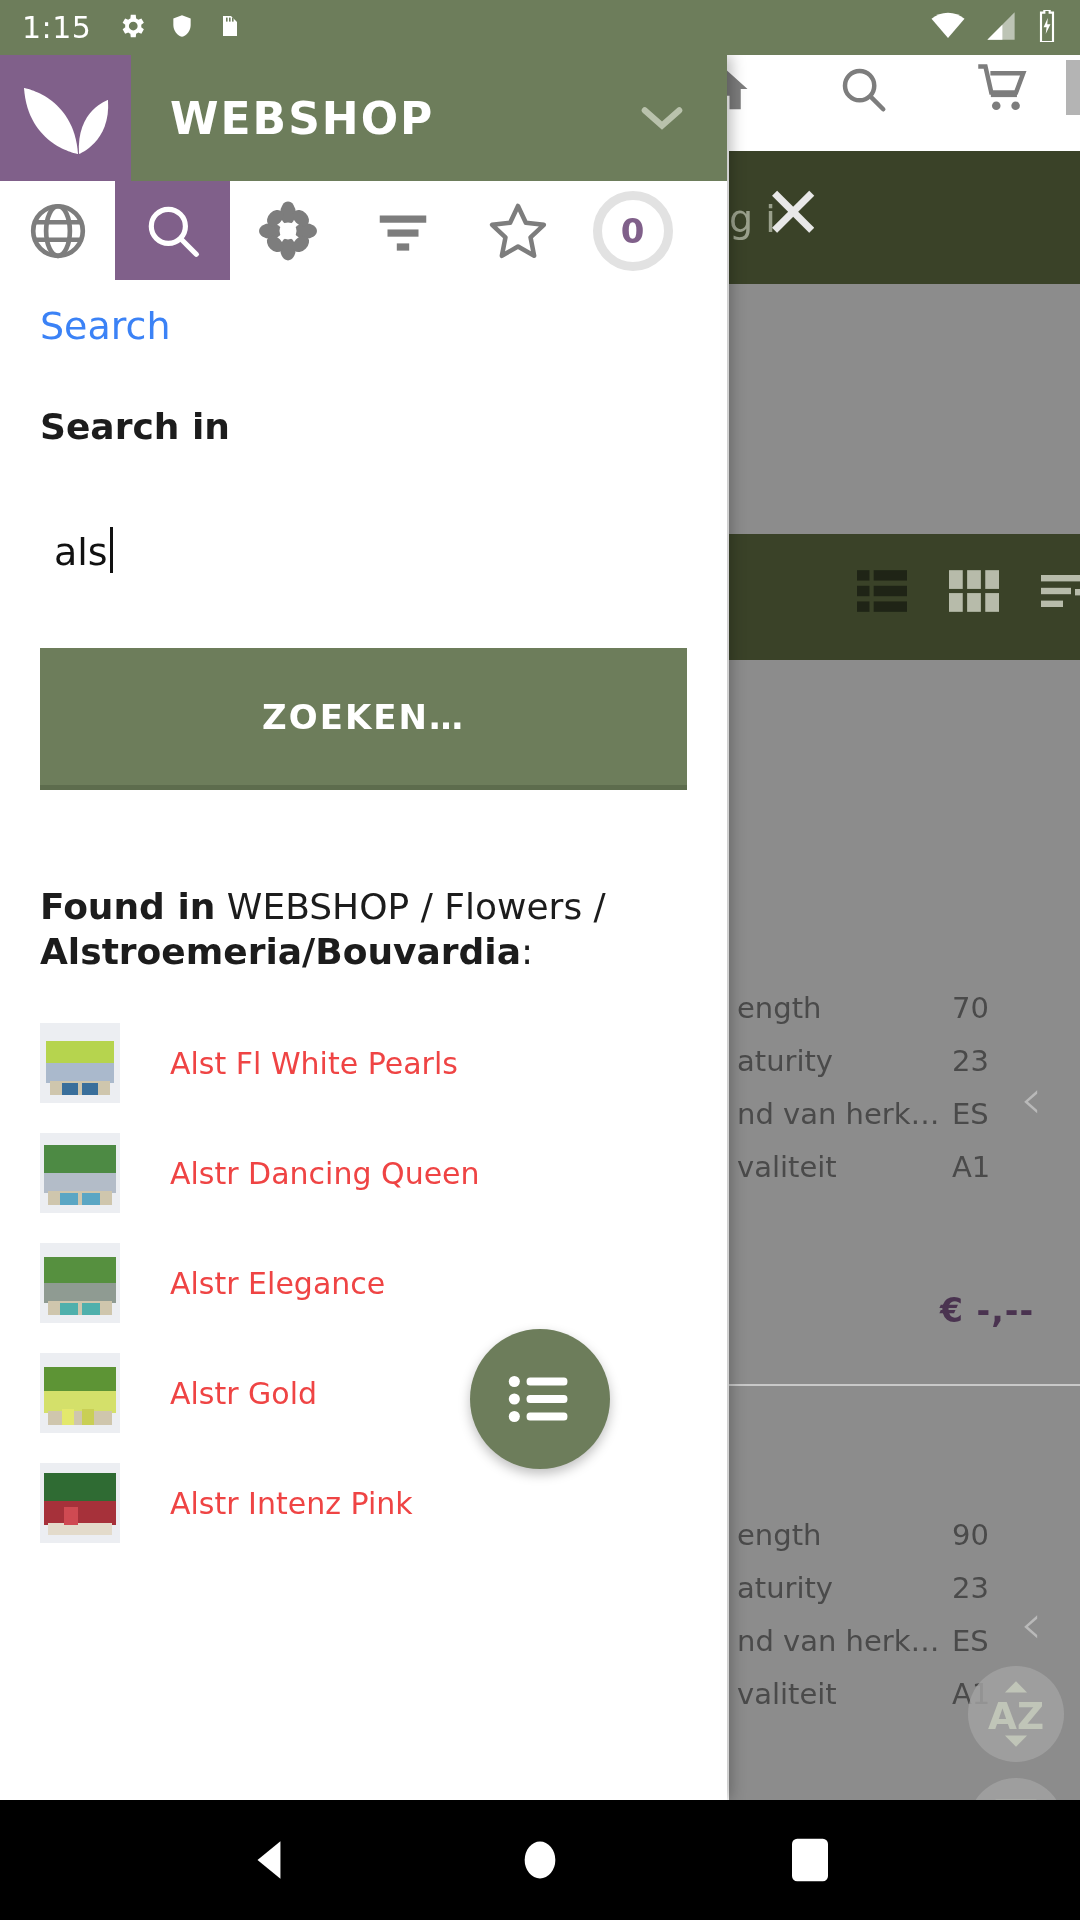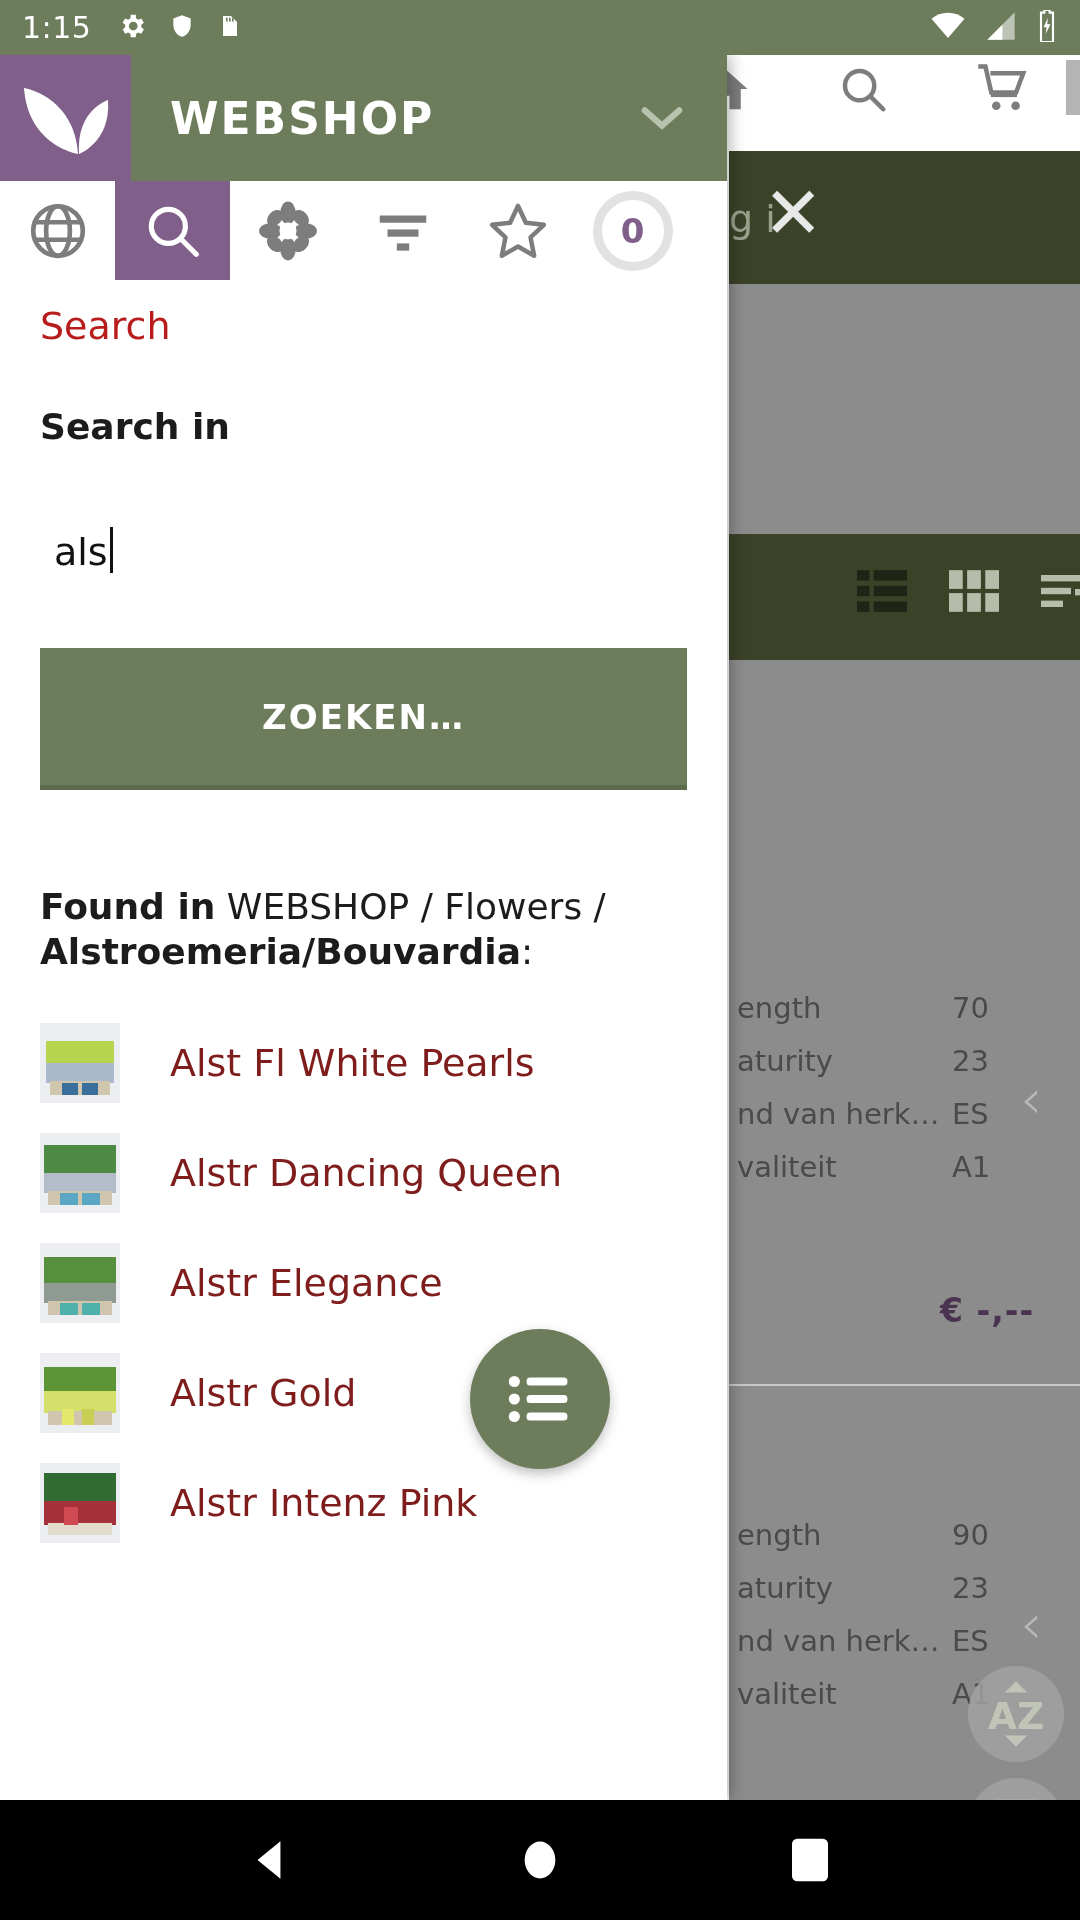--- a/index.html
+++ b/index.html
@@ -72,21 +72,21 @@
   .toolbar { display:flex; height:99px; align-items:stretch; background:#fff; }
   .tb-item { width:115px; display:flex; align-items:center; justify-content:center; }
   .tb-item.active { background:#80608a; }
   .badge-ring {
     width:80px; height:80px; border-radius:50%; border:9px solid #e2e2e2;
     display:flex; align-items:center; justify-content:center;
     color:#80608a; font-size:34px; font-weight:700;
   }
 
   .panel-body { padding:0 40px; }
-  .search-heading { font-size:38px; color:#b91c1c; margin-top:24px; }
+  .search-heading { font-size:38px; color:#3b82f6; margin-top:24px; }
   .search-in-label { font-size:36px; font-weight:700; color:#1c1c1c; margin-top:58px; }
 
   .select-row {
     margin-top:52px; display:flex; align-items:center;
     border-bottom:3px solid #dcdcdc; padding:0 14px 22px 14px;
   }
   .select-value { font-size:38px; color:#2b2b2b; }
   .select-caret { margin-left:auto; }
 
   .query-row { margin-top:72px; padding:0 14px 14px 14px; display:flex; align-items:baseline; }
@@ -102,21 +102,21 @@
     font-size:34px; font-weight:700; letter-spacing:2px;
     border-bottom:5px solid #5d6c4d;
   }
 
   .found-in { margin-top:94px; font-size:36px; line-height:1.25; color:#1c1c1c; }
   .found-in b { font-weight:700; }
 
   .results { margin-top:34px; }
   .result-item { display:flex; align-items:center; height:110px; }
   .thumb { width:80px; height:80px; flex:none; background:#e9e9ef; overflow:hidden; position:relative; }
-  .result-label { font-size:38px; color:#7f1d1d; margin-left:50px; white-space:nowrap; }
+  .result-label { font-size:30px; color:#ef4444; margin-left:50px; white-space:nowrap; }
 
   .fab-list {
     position:absolute; left:470px; top:1274px; width:140px; height:140px; border-radius:50%;
     background:#6d7d5b; display:flex; align-items:center; justify-content:center;
     box-shadow:0 5px 12px rgba(0,0,0,.25); z-index:40;
   }
 
   
   .navbar {
     position:absolute; left:0; bottom:0; width:1080px; height:120px; background:#000;

